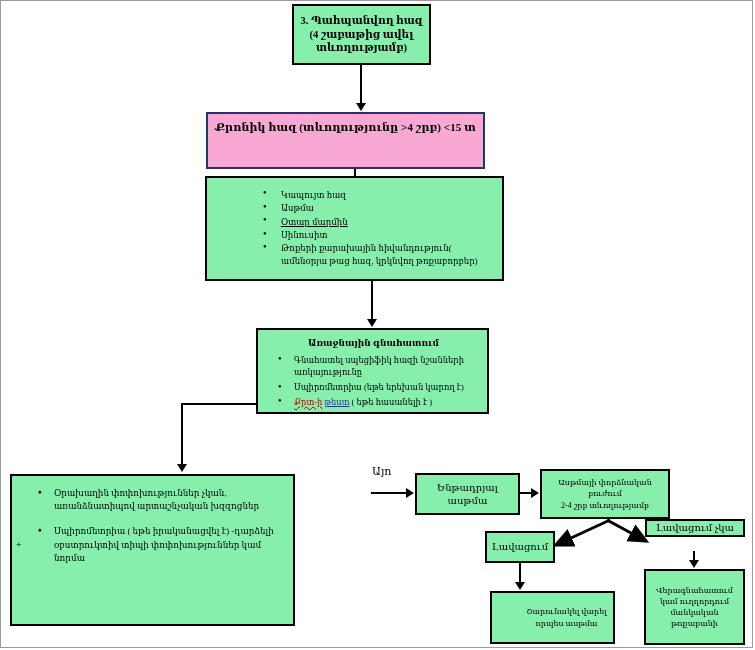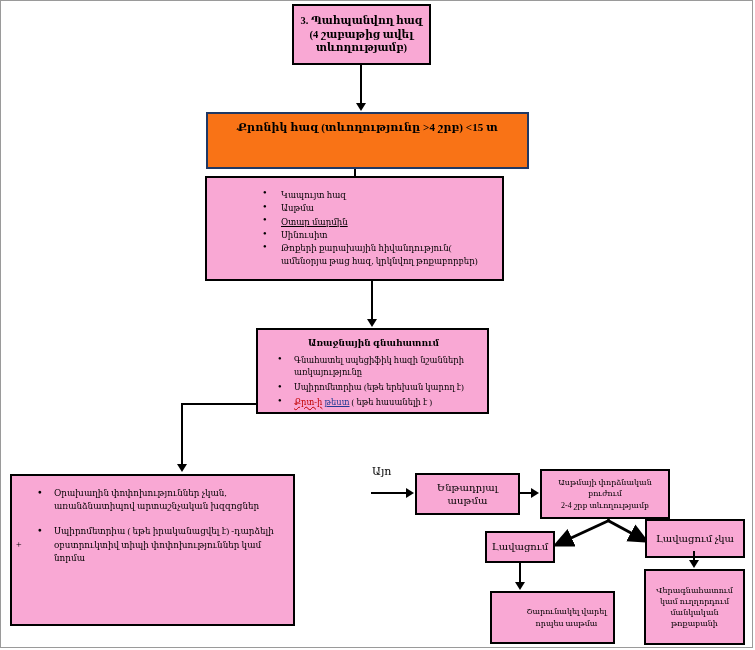--- a/index.html
+++ b/index.html
@@ -29,21 +29,21 @@
     height: 648px;
     border: 1px solid #9a9a9a;
     box-sizing: border-box;
     pointer-events: none;
   }
 
   
   .node {
     position: absolute;
     box-sizing: border-box;
-    background: #f9a8d4;
+    background: #86efac;
     border: 2px solid #000000;
   }
   .node .inner {
     width: 100%;
     height: 100%;
     box-sizing: border-box;
     display: flex;
     flex-direction: column;
     justify-content: center;
   }
@@ -51,23 +51,23 @@
 
   
   #node-top {
     left: 292px; top: 4px; width: 139px; height: 61px;
     border-width: 2px;
   }
   #node-top .inner { padding: 4px 5px; }
   .t-line { font-size: 10.5px; font-weight: bold; line-height: 1.32; }
 
   #node-chronic {
-    left: 206px; top: 112px; width: 323px; height: 57px;
+    left: 206px; top: 112px; width: 279px; height: 57px;
     border: 2px solid #1f3864;
-    background: #f97316;
+    background: #f9a8d4;
   }
   #node-chronic .inner { justify-content: flex-start; padding: 7px 6px 0 6px; }
   .chronic-text {
     font-size: 11px; font-weight: bold; text-align: center;
     letter-spacing: 0.1px;
   }
 
   #node-diffdx {
     left: 205px; top: 176px; width: 299px; height: 105px;
   }
@@ -90,21 +90,21 @@
   #node-suspect {
     left: 415px; top: 473px; width: 105px; height: 42px;
   }
   #node-trial {
     left: 540px; top: 469px; width: 130px; height: 50px;
   }
   #node-improve {
     left: 485px; top: 531px; width: 70px; height: 32px;
   }
   #node-noimprove {
-    left: 645px; top: 519px; width: 100px; height: 39px;
+    left: 645px; top: 519px; width: 100px; height: 18px;
   }
   #node-continue {
     left: 490px; top: 591px; width: 125px; height: 53px; padding-left: 28px;
   }
   #node-reassess {
     left: 644px; top: 569px; width: 101px; height: 76px;
   }
   #node-suspect .inner,
   #node-trial .inner,
   #node-improve .inner,

